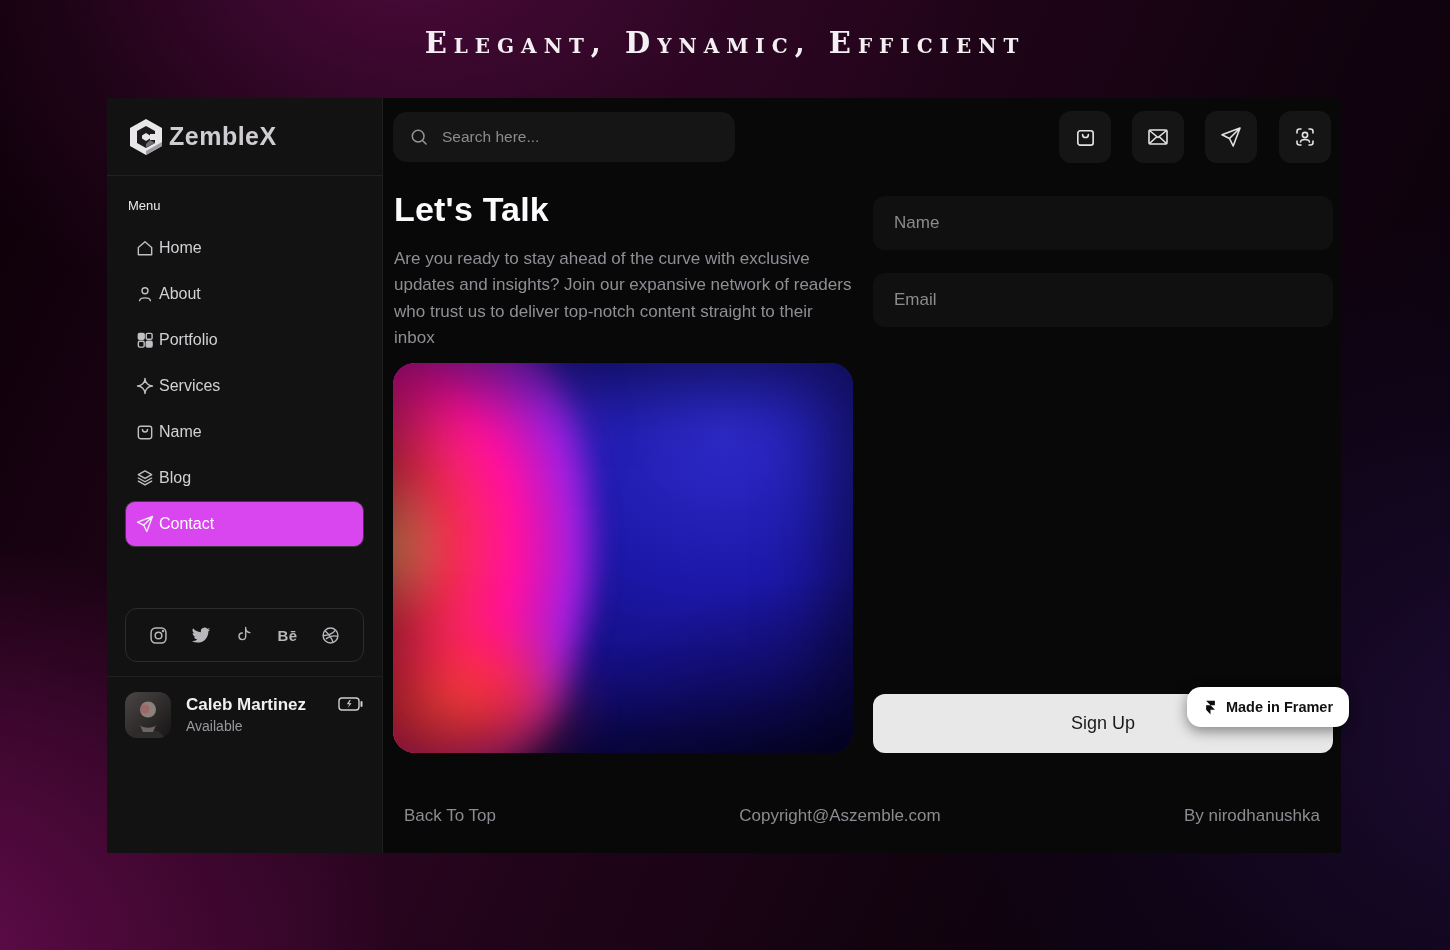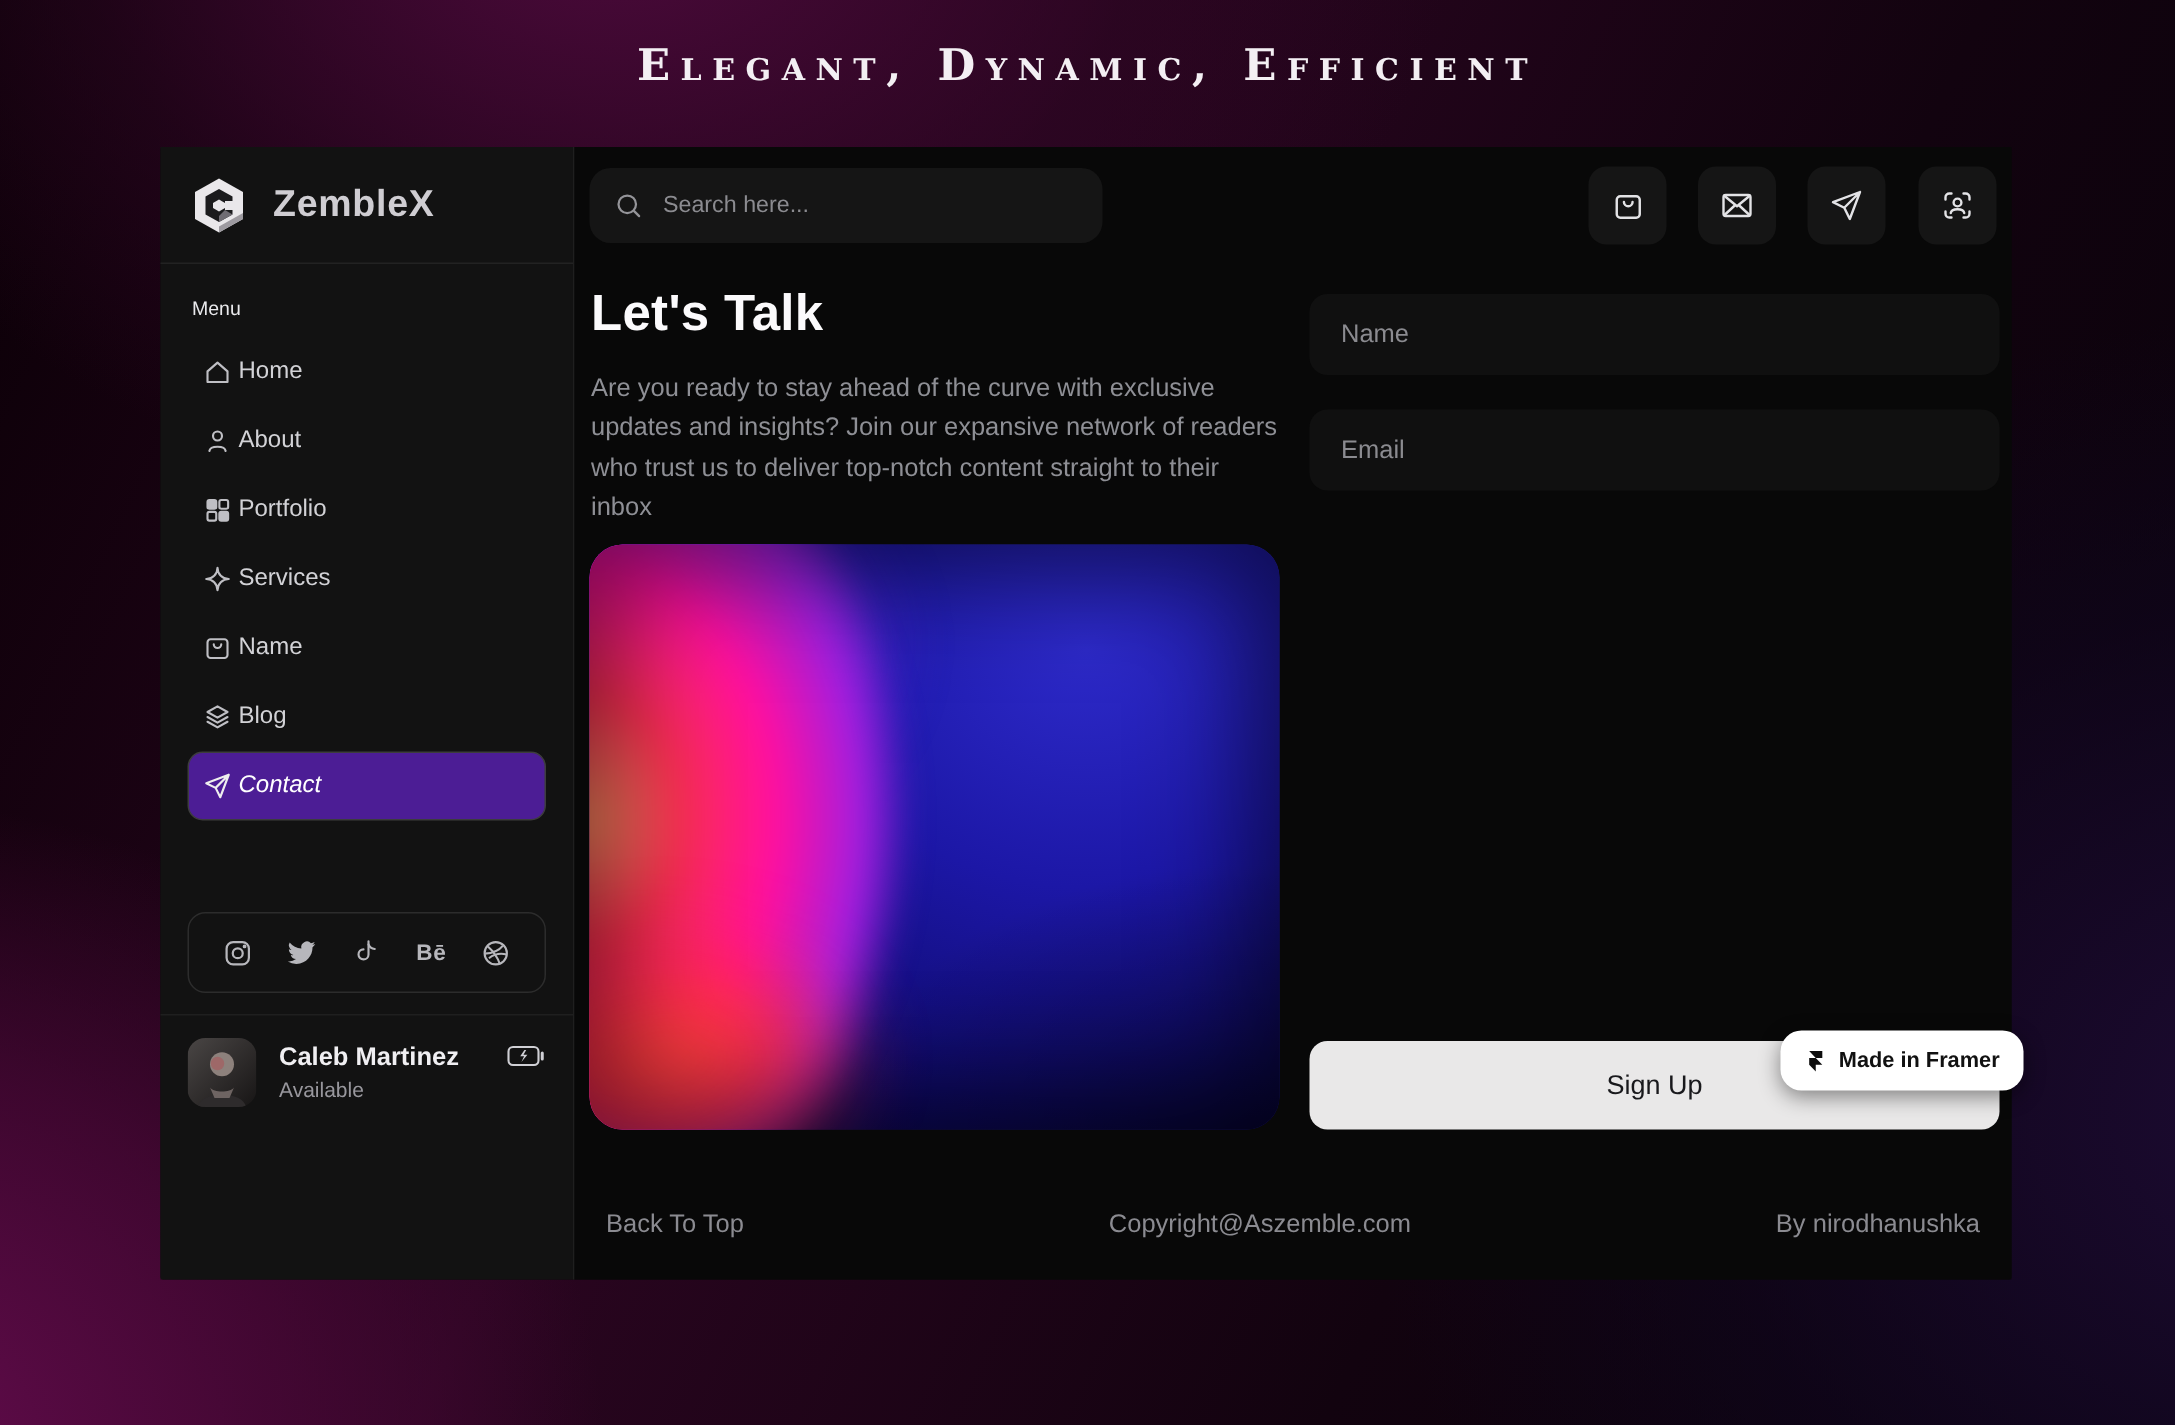--- a/index.html
+++ b/index.html
@@ -22,33 +22,33 @@
   
   .window {
     position:absolute; left:107px; top:98px; width:1234px; height:755px;
     background:#080808; display:flex; border-radius:2px;
   }
   
   .sidebar {
     width:276px; flex:0 0 276px; background:#121212;
     border-right:1px solid #1f1f1f; display:flex; flex-direction:column;
   }
-  .logo-row { height:78px; flex:0 0 78px; display:flex; align-items:center; gap:15px;
+  .logo-row { height:78px; flex:0 0 78px; display:flex; align-items:center; gap:2px;
     padding:15px 18px; border-bottom:1px solid #222; }
   .logo-row .brand-name { font-size:25px; font-weight:700; color:#cfcdd2; letter-spacing:.5px; }
   .side-body { height:500px; display:flex; flex-direction:column; padding:20px 18px 14px; }
   .menu-label { font-size:13px; color:#e9e9ec; margin:2px 0 12px 3px; font-weight:500; }
   .menu { list-style:none; }
   .menu li {
     display:flex; align-items:center; gap:4px; height:46px; padding:0 9px;
     border:1px solid transparent; border-radius:10px; color:#d2d2d6; font-size:16px;
     cursor:default;
   }
   .menu li .mi { width:20px; height:20px; color:#bfbfc4; display:flex; }
-  .menu li.active { background:#4c1d95; border-color:#3d3d3d; color:#fff;font-style:italic; }
+  .menu li.active { background:#d946ef; border-color:#3d3d3d; color:#fff; }
   .menu li.active .mi { color:#eee; }
   .social-box {
     margin-top:auto; height:54px; border:1px solid #2c2c2c; border-radius:12px;
     display:flex; align-items:center; justify-content:space-evenly; color:#b7b7bc;
   }
   .social-box .si { width:22px; height:22px; display:flex; align-items:center; justify-content:center; }
   .behance-glyph { font-size:15px; font-weight:600; color:#b7b7bc; letter-spacing:0.5px; }
   .profile-row {
     border-top:1px solid #1f1f1f; padding:15px 18px; display:flex; gap:15px; align-items:center;
   }

